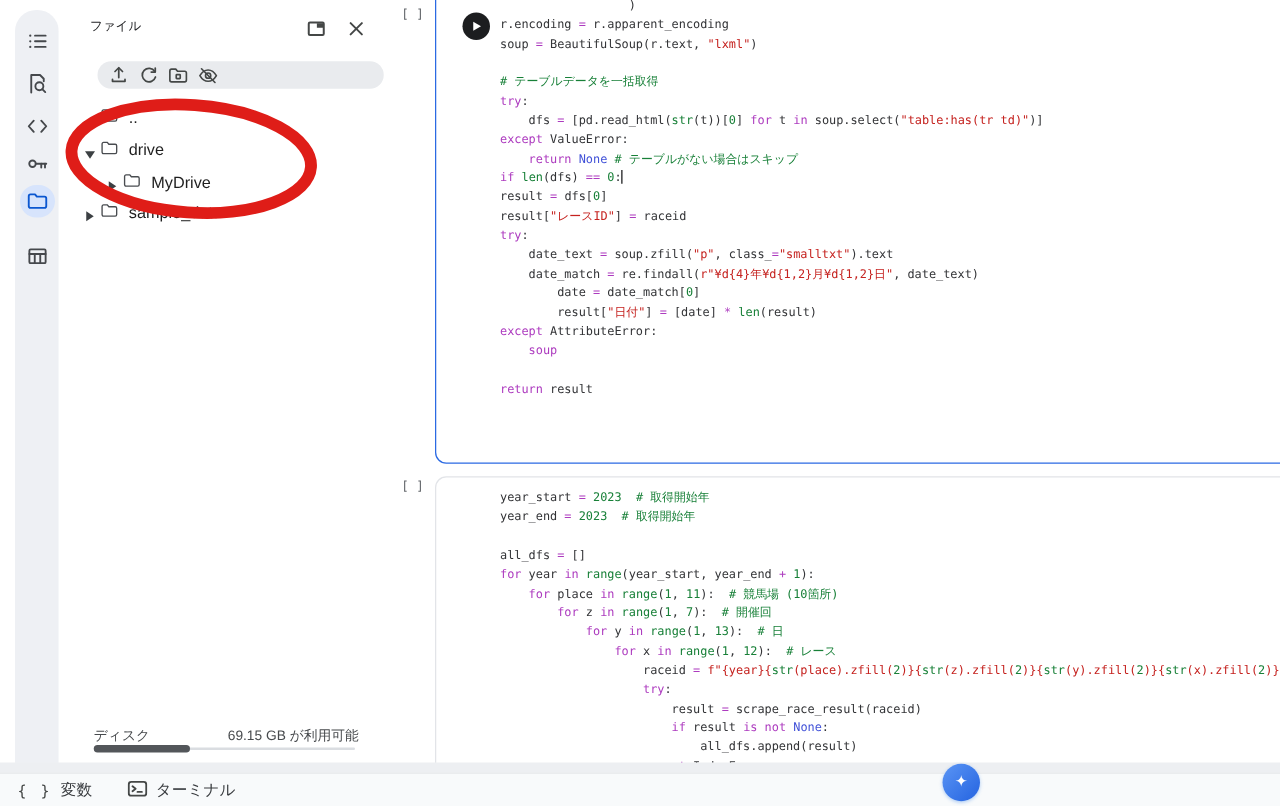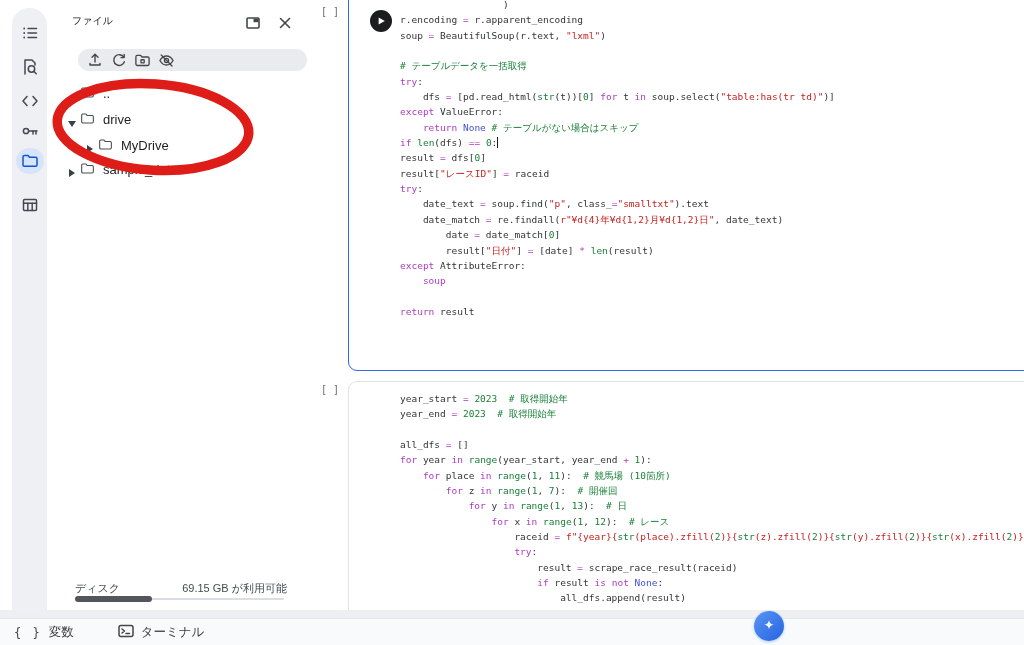--- a/index.html
+++ b/index.html
@@ -234,21 +234,21 @@
         <div class="code-line"> </div>
         <div class="code-line"><span class="tk-c"># テーブルデータを一括取得</span></div>
         <div class="code-line"><span class="tk-k">try</span><span class="tk-p">:</span></div>
         <div class="code-line"><span class="tk-p">    dfs </span><span class="tk-k">=</span><span class="tk-p"> [pd.read_html(</span><span class="tk-b">str</span><span class="tk-p">(t))[</span><span class="tk-n">0</span><span class="tk-p">] </span><span class="tk-k">for</span><span class="tk-p"> t </span><span class="tk-k">in</span><span class="tk-p"> soup.select(</span><span class="tk-s">"table:has(tr td)"</span><span class="tk-p">)]</span></div>
         <div class="code-line"><span class="tk-k">except</span><span class="tk-p"> ValueError:</span></div>
         <div class="code-line"><span class="tk-p">    </span><span class="tk-k">return</span><span class="tk-p"> </span><span class="tk-N">None</span><span class="tk-p"> </span><span class="tk-c"># テーブルがない場合はスキップ</span></div>
         <div class="code-line"><span class="tk-k">if</span><span class="tk-p"> </span><span class="tk-b">len</span><span class="tk-p">(dfs) </span><span class="tk-k">==</span><span class="tk-p"> </span><span class="tk-n">0</span><span class="tk-p">:</span><span class="cursor"></span></div>
         <div class="code-line"><span class="tk-p">result </span><span class="tk-k">=</span><span class="tk-p"> dfs[</span><span class="tk-n">0</span><span class="tk-p">]</span></div>
         <div class="code-line"><span class="tk-p">result[</span><span class="tk-s">"レースID"</span><span class="tk-p">] </span><span class="tk-k">=</span><span class="tk-p"> raceid</span></div>
         <div class="code-line"><span class="tk-k">try</span><span class="tk-p">:</span></div>
-        <div class="code-line"><span class="tk-p">    date_text </span><span class="tk-k">=</span><span class="tk-p"> soup.find(</span><span class="tk-s">"p"</span><span class="tk-p">, class_</span><span class="tk-k">=</span><span class="tk-s">"smalltxt"</span><span class="tk-p">).text</span></div>
+        <div class="code-line"><span class="tk-p">    date_text </span><span class="tk-k">=</span><span class="tk-p"> soup.zfill(</span><span class="tk-s">"p"</span><span class="tk-p">, class_</span><span class="tk-k">=</span><span class="tk-s">"smalltxt"</span><span class="tk-p">).text</span></div>
         <div class="code-line"><span class="tk-p">    date_match </span><span class="tk-k">=</span><span class="tk-p"> re.findall(</span><span class="tk-s">r"¥d{4}年¥d{1,2}月¥d{1,2}日"</span><span class="tk-p">, date_text)</span></div>
         <div class="code-line"><span class="tk-p">        date </span><span class="tk-k">=</span><span class="tk-p"> date_match[</span><span class="tk-n">0</span><span class="tk-p">]</span></div>
         <div class="code-line"><span class="tk-p">        result[</span><span class="tk-s">"日付"</span><span class="tk-p">] </span><span class="tk-k">=</span><span class="tk-p"> [date] </span><span class="tk-k">*</span><span class="tk-p"> </span><span class="tk-b">len</span><span class="tk-p">(result)</span></div>
         <div class="code-line"><span class="tk-k">except</span><span class="tk-p"> AttributeError:</span></div>
         <div class="code-line"><span class="tk-p">    </span><span class="tk-k">soup</span></div>
         <div class="code-line"> </div>
         <div class="code-line"><span class="tk-k">return</span><span class="tk-p"> result</span></div>
       </div>
 
     <div class="cell-border normal" style="left:32px;top:381px;width:702px;height:260px;"></div>
@@ -271,21 +271,21 @@
         <div class="code-line"><span class="tk-p">                    </span><span class="tk-k">except</span><span class="tk-p"> IndexError:</span></div>
       </div>
   </div>
 
   <div class="bottom-strip"></div>
   <div class="footer">
     <div class="footer-item">
       <span class="braces-glyph">{ }</span>
       <span>変数</span>
     </div>
-    <div class="footer-item" style="margin-left:44px">
+    <div class="footer-item" style="margin-left:28px">
       <span class="term-icon">
         <svg width="16" height="14" viewBox="0 0 16 14">
             <rect x="1" y="1.5" width="14" height="11" rx="2"></rect>
             <path d="M4 5 L6.5 7 L4 9"></path>
             <line x1="8" y1="9.5" x2="11.5" y2="9.5"></line>
           </svg>
       </span>
       <span>ターミナル</span>
     </div>
   </div>

